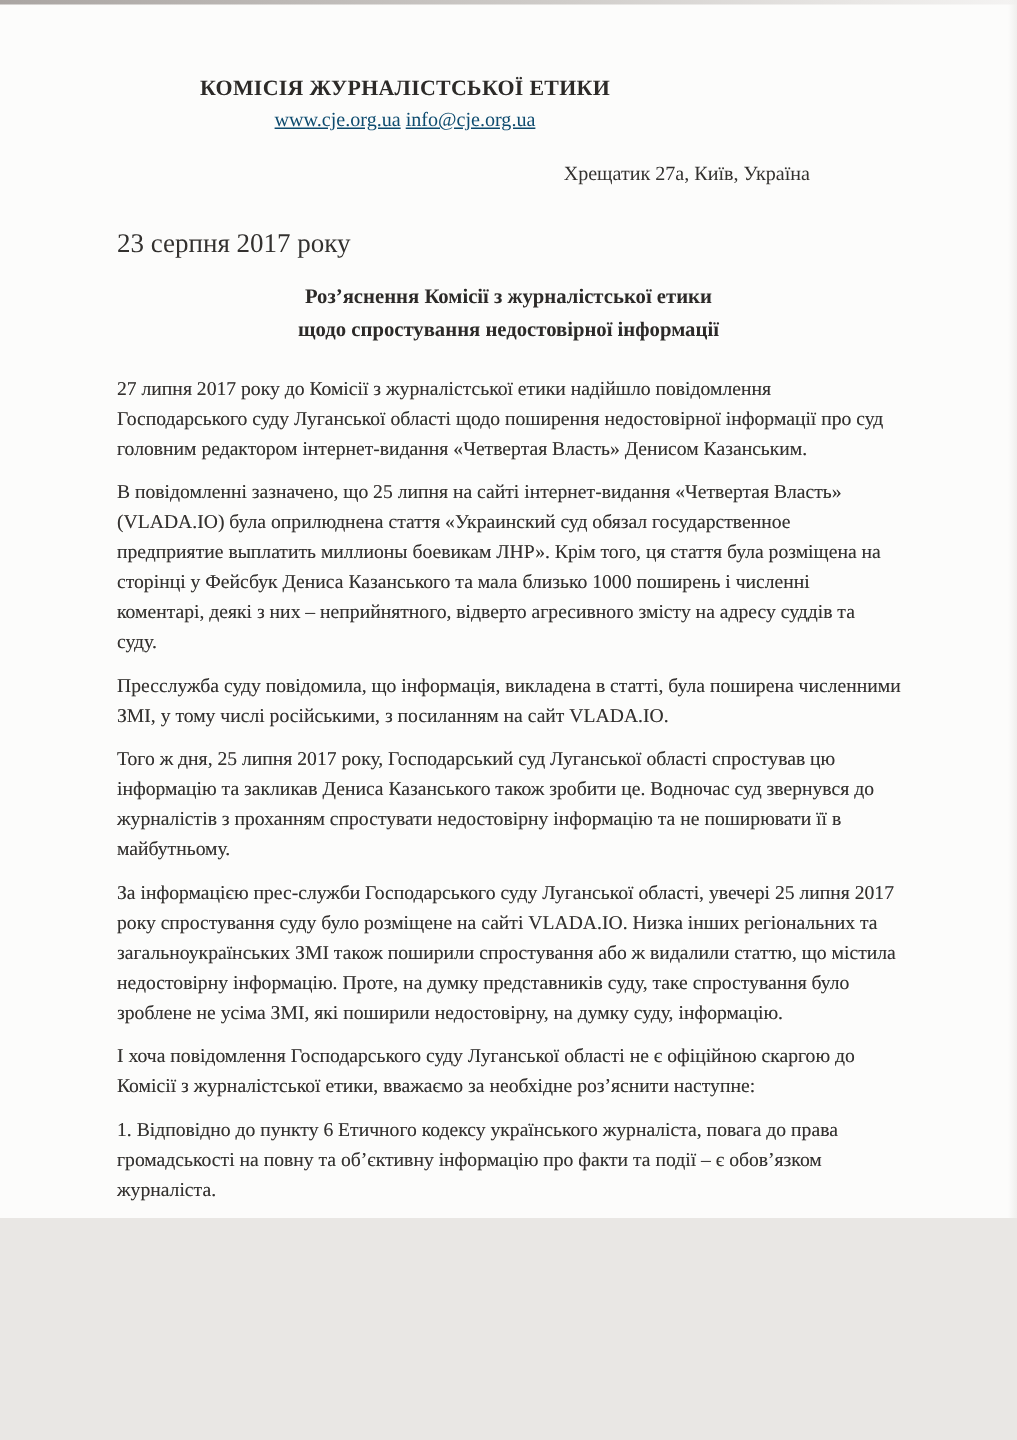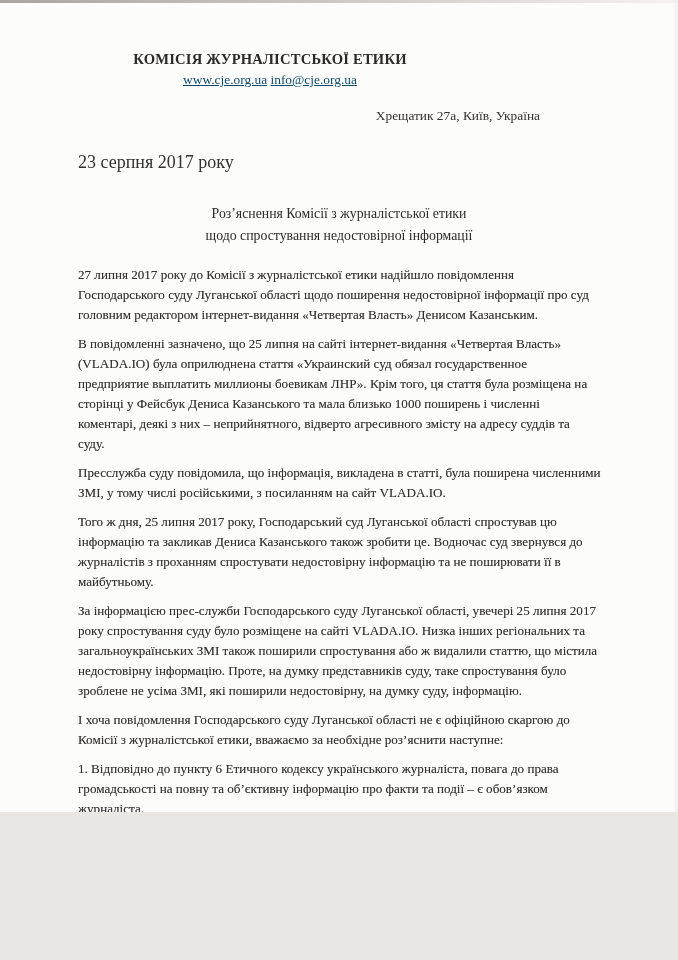--- a/index.html
+++ b/index.html
@@ -55,23 +55,23 @@
     font-size: 13.4px;
     line-height: 18px;
     text-align: right;
   }
   .doc-date {
     margin: 28px 0 0 78px;
     font-size: 18px;
     line-height: 18px;
   }
   .doc-title {
-    margin-top: 32px;
+    margin-top: 16px;
     text-align: center;
-    font-weight: normal;
+    font-weight: bold;
     font-size: 13.8px;
     line-height: 22px;
     white-space: pre-line;
     color: #2c2a28;
   }
   .doc-body {
     margin: 18px 30px 0 78px;
     font-size: 13.1px;
     line-height: 20px;
   }

